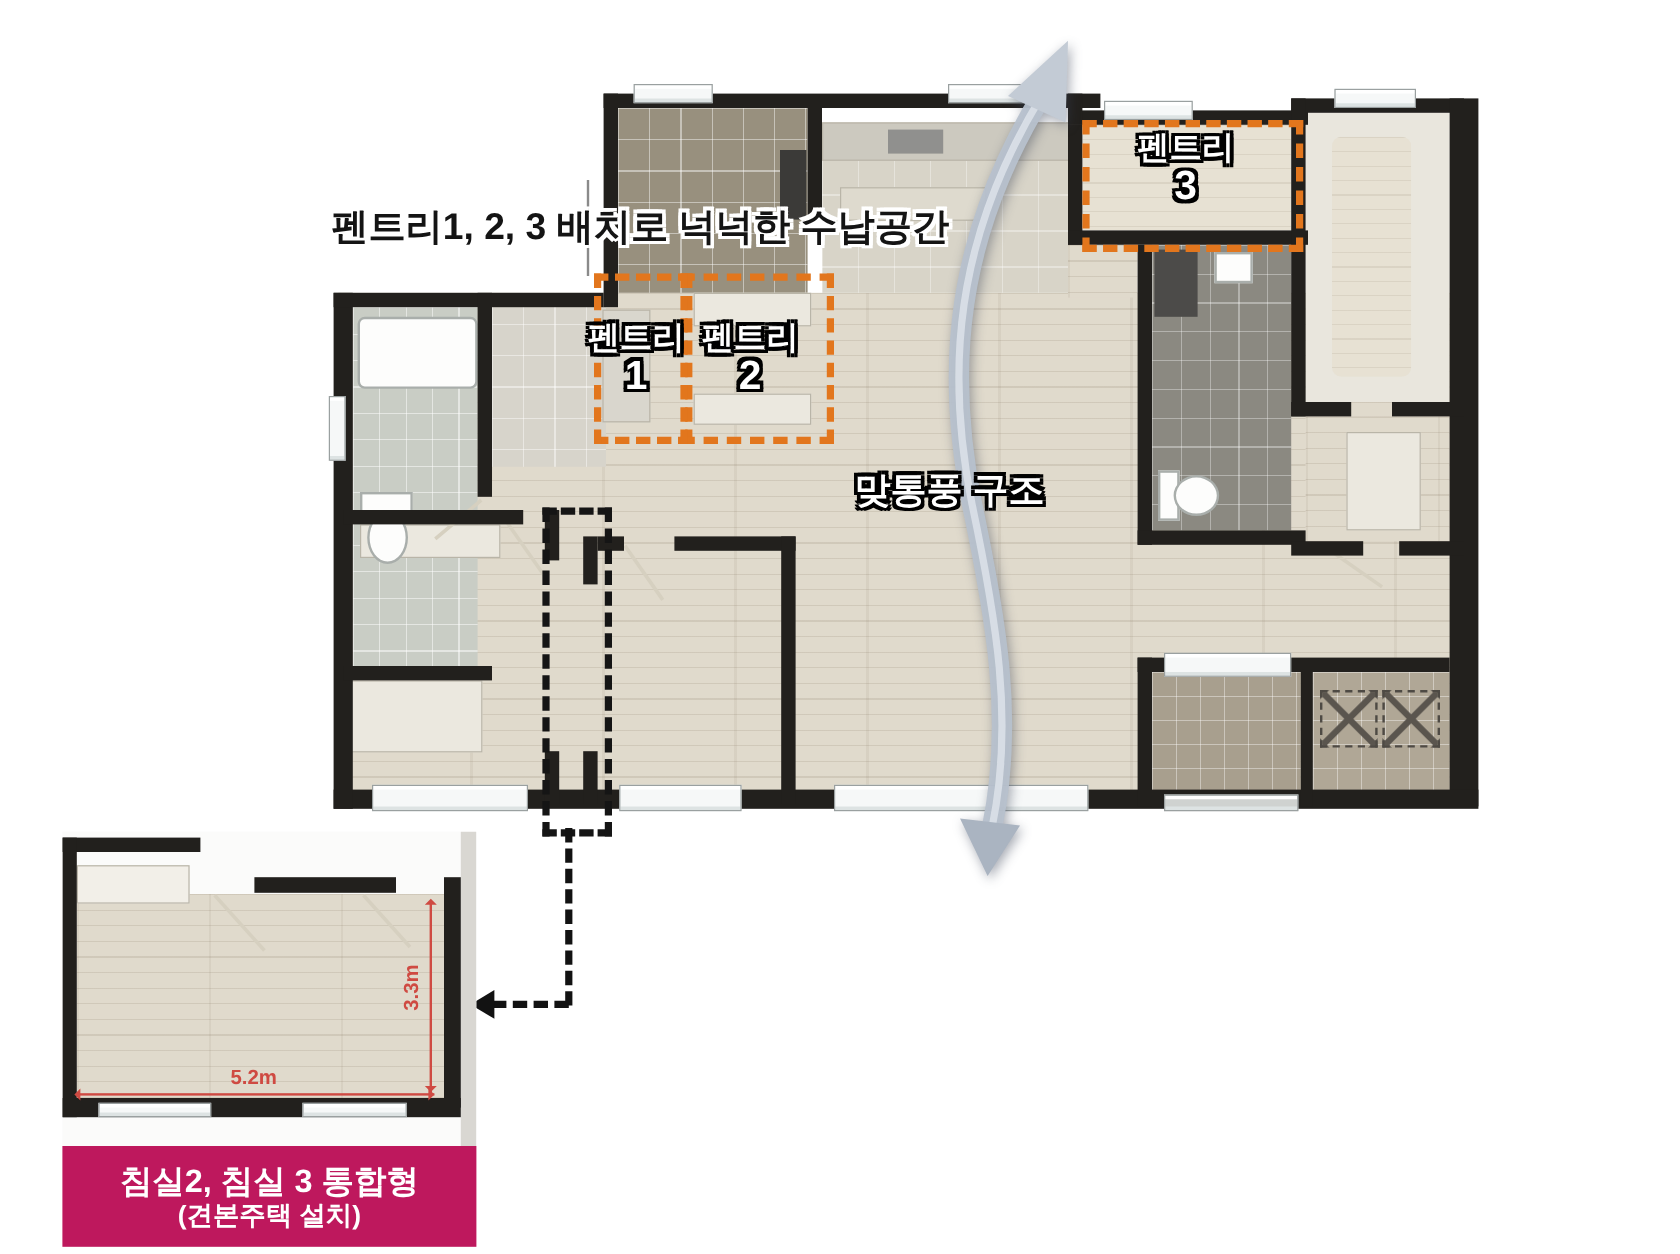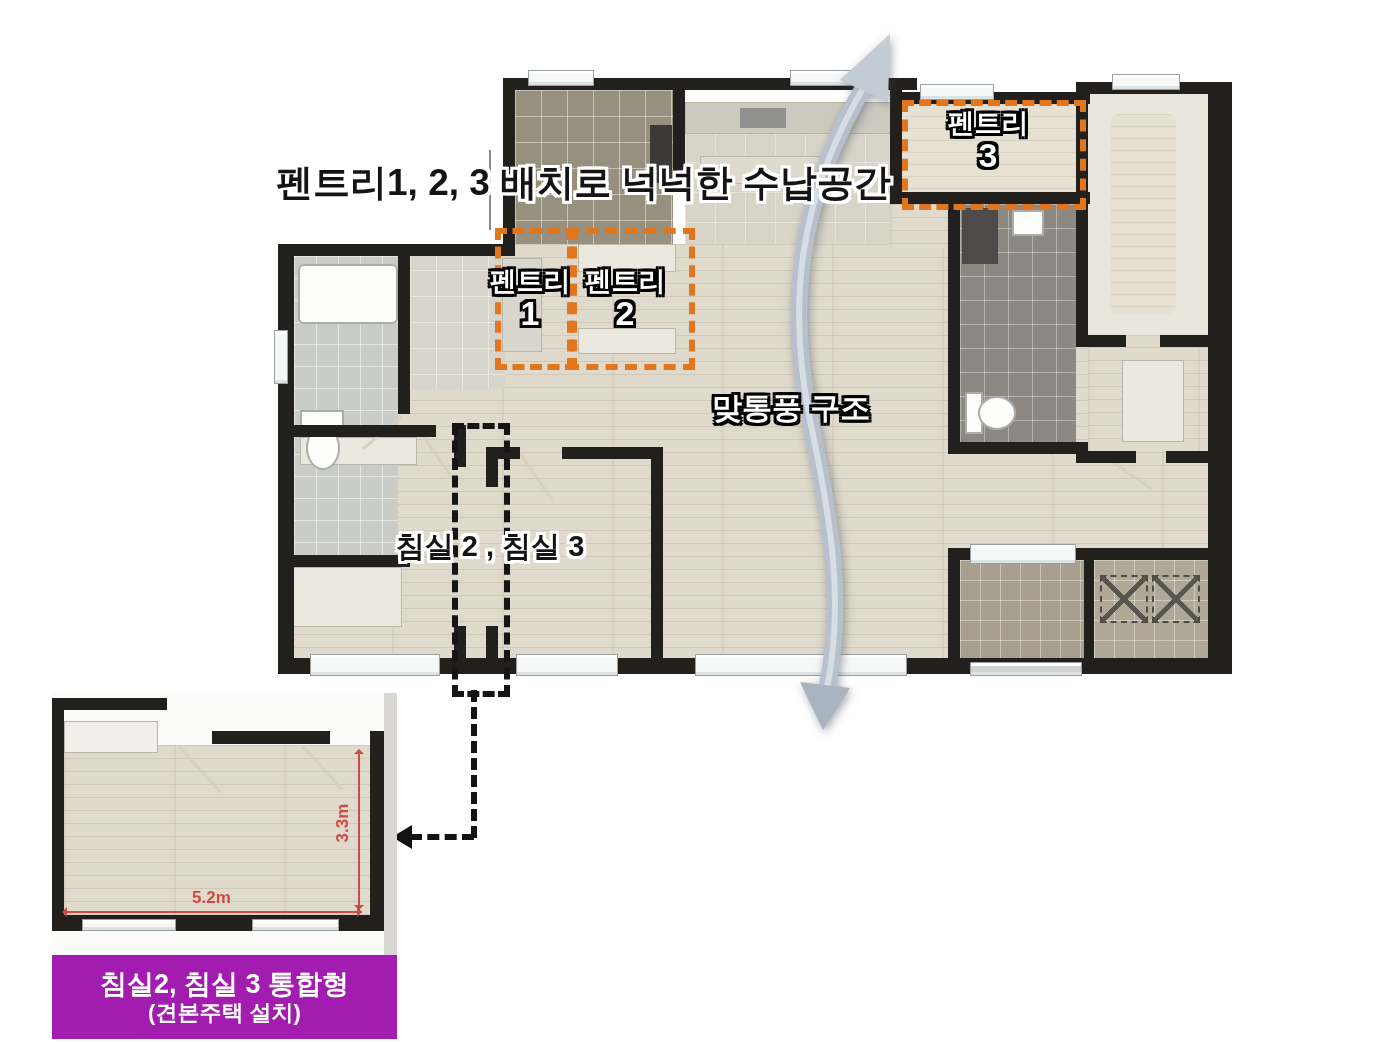--- a/index.html
+++ b/index.html
@@ -55,21 +55,21 @@
   #vent-arrow{position:absolute;left:0;top:0;z-index:8;pointer-events:none;
               filter:drop-shadow(2px 3px 5px rgba(55,65,85,.45));}
   
   .conn{position:absolute;z-index:9;}
   
   #inset{position:absolute;left:52px;top:693px;width:345px;height:262px;background:#fbfbfa;z-index:9;overflow:hidden;}
   #inset .wall{z-index:4;}
   .dim{position:absolute;z-index:6;}
   .dim-label{position:absolute;color:#cf4a42;font-weight:700;font-size:17px;z-index:7;}
   .dim-end{position:absolute;width:0;height:0;border:5px solid transparent;z-index:7;}
-  #caption{position:absolute;left:52px;top:955px;width:345px;height:84px;background:#a21caf;color:#fff;
+  #caption{position:absolute;left:52px;top:955px;width:345px;height:84px;background:#be185d;color:#fff;
            display:flex;flex-direction:column;align-items:center;justify-content:center;z-index:10;}
   #caption .l1{font-size:27px;font-weight:800;line-height:1.15;}
   #caption .l2{font-size:22px;font-weight:800;line-height:1.15;}
 </style>
 </head>
 <body>
 
 <div id="stage">
 
 
@@ -172,23 +172,22 @@
     </div>
     <div class="olabel ob" style="left:648px;top:80px;width:140px;font-size:27px;">
       <div>펜트리</div>
       <div style="font-size:34px;">3</div>
     </div>
 
     <div class="kdash" style="left:182px;top:393px;width:46px;height:262px;"></div>
   </div>
 
   <div class="abs" style="left:489px;top:150px;width:2px;height:80px;background:#8a8a8a;z-index:8;"></div>
-  <div class="note ow" style="left:276px;top:158px;font-size:37px;">펜트리1, 2, 3 배치로 넉넉한 수납공간</div>
+  <div class="note ow" style="left:276px;top:168px;font-size:31px;">펜트리1, 2, 3 배치로 넉넉한 수납공간</div>
   <div class="note ob" style="left:712px;top:388px;font-size:30px;">맞통풍 구조</div>
-  <div class="note ow" style="left:300px;top:527px;width:380px;text-align:center;font-size:29px;">침실 2 , 침실 3</div>
 
   <svg id="vent-arrow" width="1400" height="1045" viewBox="0 0 1400 1045">
     <path d="M 868 80 C 795 200, 788 310, 810 420 C 830 515, 845 600, 827 688" fill="none" stroke="#b7c1cd" stroke-width="17" opacity="0.95"></path>
     <path d="M 868 80 C 795 200, 788 310, 810 420 C 830 515, 845 600, 827 688" fill="none" stroke="#dde3ea" stroke-width="6" opacity="0.85"></path>
     <polygon points="890,34 840,80 888,102" fill="#c3cbd5"></polygon>
     <polygon points="823,730 800,682 850,688" fill="#aab4c1"></polygon>
   </svg>
 
   <div class="conn" style="left:471px;top:690px;height:148px;border-left:6px dashed #121212;"></div>
   <div class="conn" style="left:410px;top:834px;width:64px;border-top:6px dashed #121212;"></div>

